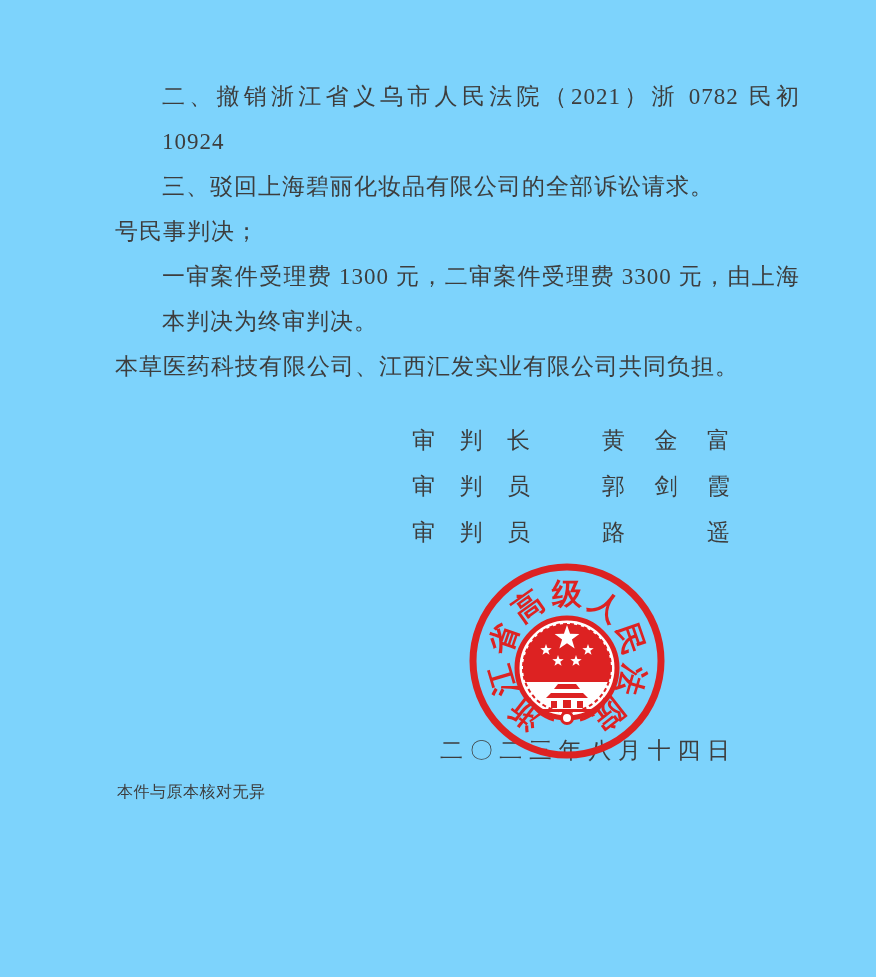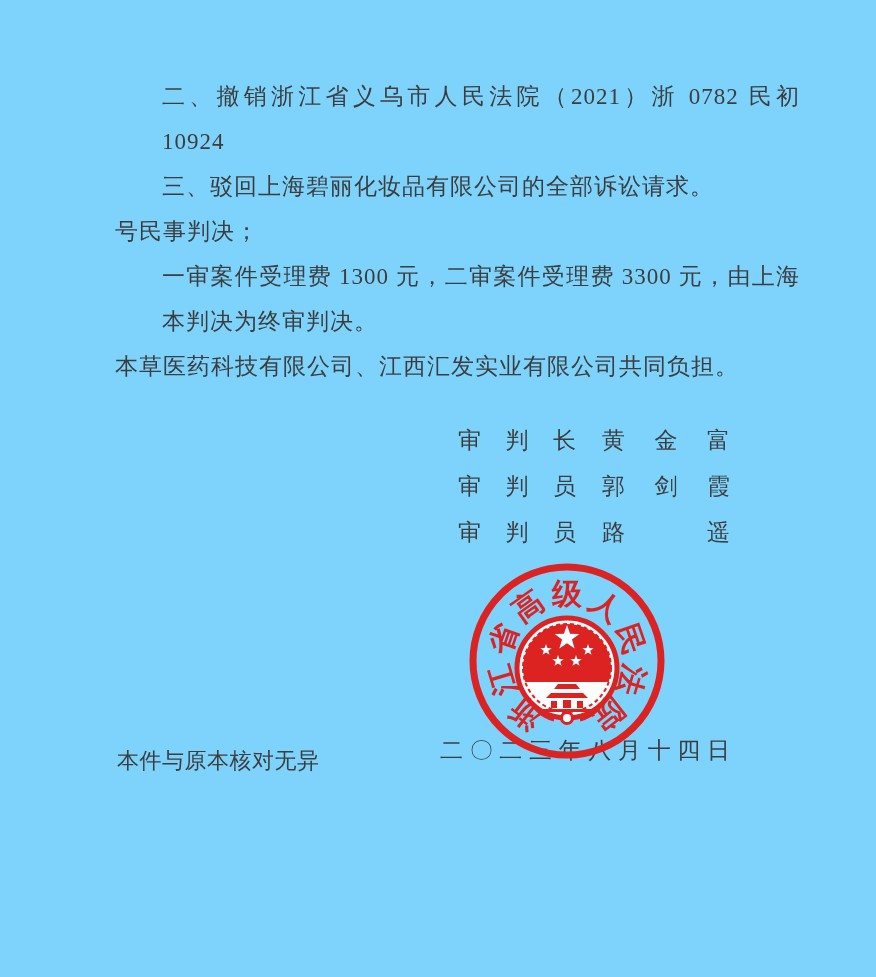--- a/index.html
+++ b/index.html
@@ -28,21 +28,21 @@
   .line.jl {               
     white-space: normal;
     text-align: justify;
     text-align-last: justify;
     text-justify: inter-character;
   }
   .line.first { padding-left: 47px; }   
 
   
   .sig-block { position: absolute; top: 418px; right: 146px; }
-  .sig-row { display: flex; justify-content: flex-end; gap: 26px; height: 46px; line-height: 46px; font-size: 23px; }
+  .sig-row { display: flex; justify-content: flex-end; gap: 72px; height: 46px; line-height: 46px; font-size: 23px; }
   .sig-role, .sig-name {
     display: inline-block;
     text-align: justify;
     text-align-last: justify;
     text-justify: inter-character;
   }
   .sig-role { width: 118px; }
   .sig-name { width: 128px; }
 
   
@@ -54,23 +54,23 @@
     font-size: 23px;
     line-height: 30px;
     text-align: justify;
     text-align-last: justify;
     text-justify: inter-character;
   }
 
   
   .verify {
     position: absolute;
-    top: 747px;
+    top: 778px;
     left: 117px;
-    font-size: 22px;
+    font-size: 16px;
     line-height: 28px;
     letter-spacing: 0.5px;
   }
 
   
   .clerk-block { position: absolute; top: 820px; right: 146px; }
 
   
   .seal {
     position: absolute;

